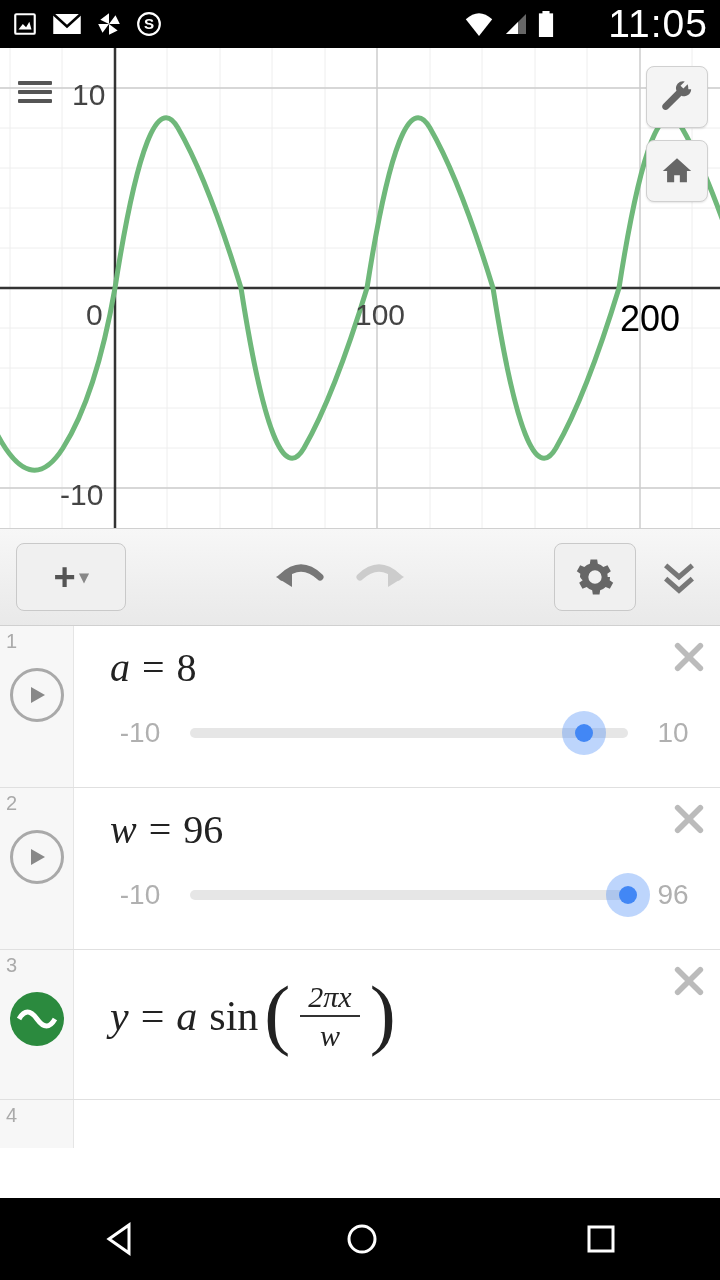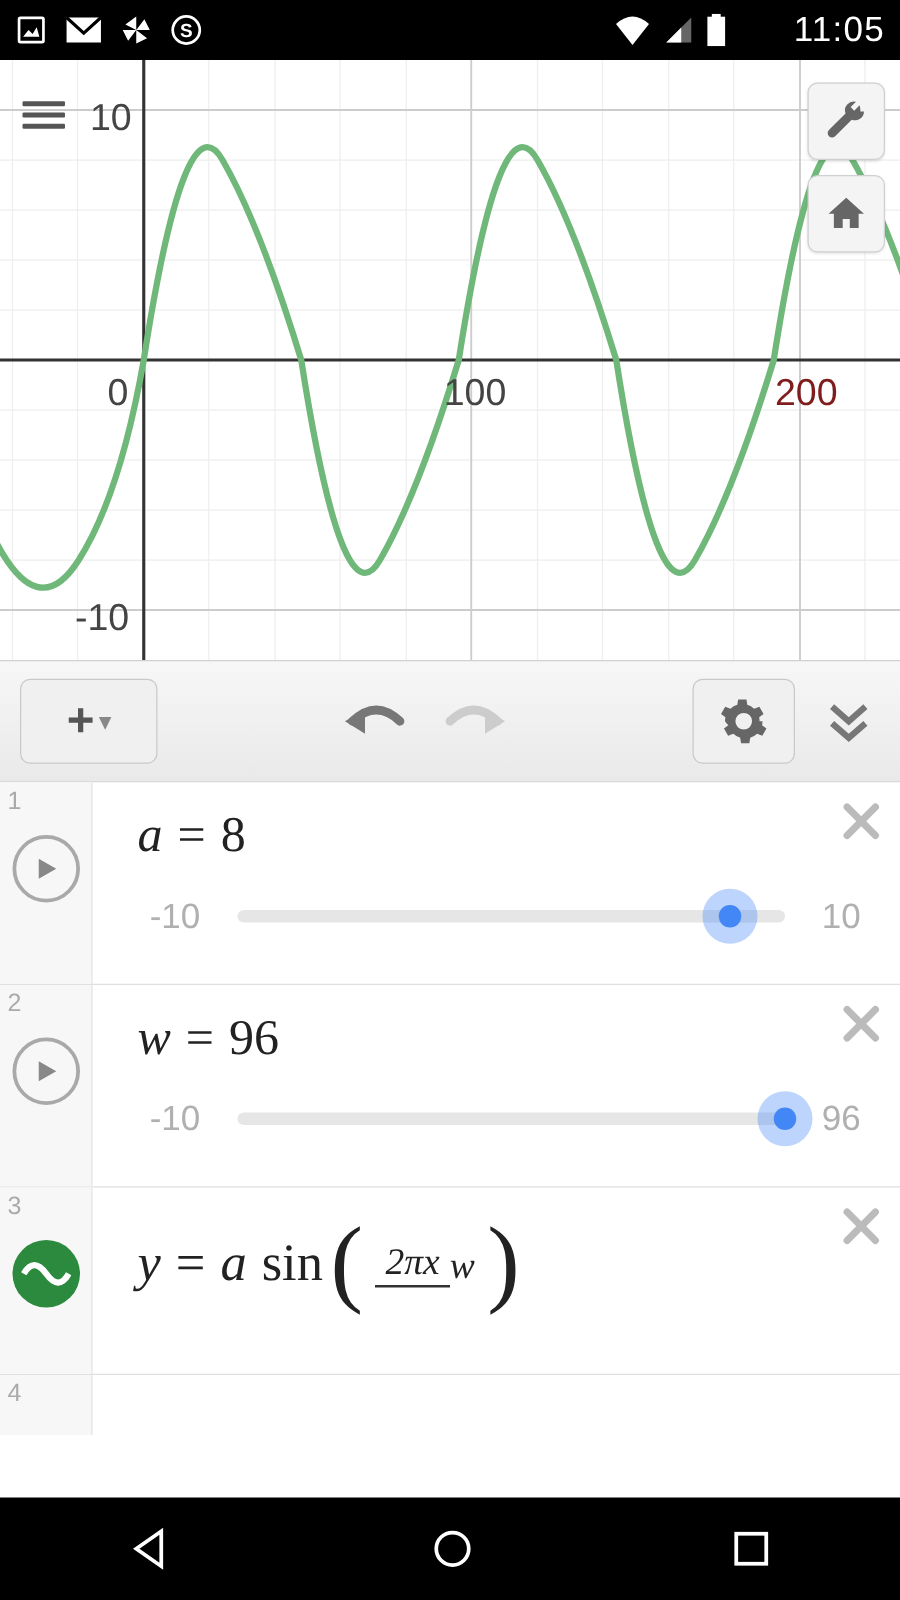--- a/index.html
+++ b/index.html
@@ -2,21 +2,21 @@
 <html><head>
 <meta charset="utf-8">
 <style>
   * { box-sizing: border-box; margin: 0; padding: 0; }
   html, body { width: 720px; height: 1280px; font-family: Arial, sans-serif; overflow: hidden; background:#fff; }
   
   .status-bar { height: 48px; background:#000; color:#fff; display:flex; align-items:center; padding:0 12px; }
   .status-left { display:flex; gap:14px; align-items:center; }
   .status-right { margin-left:auto; display:flex; gap:10px; align-items:center; font-size:28px; font-weight:500; }
   .status-right svg { fill:#fff; }
-  .clock { font-size:28px; letter-spacing:1px;margin-left:44px; }
+  .clock { font-size:39px; letter-spacing:1px;margin-left:44px; }
   
   .graph-area { position:relative; height:480px; background:#fff; }
   .graph-svg { position:absolute; left:0; top:0; }
   .hamburger { position:absolute; left:18px; top:28px; cursor:pointer; }
   .hamburger div { width:34px; height:4px; background:#555; margin:5px 0; border-radius:1px; }
   .graph-btn { position:absolute; right:12px; width:62px; height:62px; background:#f4f4f4; border:1px solid #d0d0d0; border-radius:8px; display:flex; align-items:center; justify-content:center; box-shadow:0 1px 2px rgba(0,0,0,0.1); cursor:pointer; }
   .wrench-btn { top:18px; }
   .home-btn   { top:92px; }
   
   .toolbar { height:98px; background:linear-gradient(#f7f7f7,#e9e9e9); border-top:1px solid #d0d0d0; border-bottom:1px solid #d0d0d0; display:flex; align-items:center; padding:0 16px; gap:12px; }
@@ -40,21 +40,21 @@
   .math-expr { font-family: 'Times New Roman', serif; font-size:40px; font-style:italic; color:#222; display:flex; align-items:center; gap:6px; }
   .math-expr .op { font-style:normal; padding:0 6px; }
   .math-expr .num { font-style:normal; }
   .slider-wrap { display:flex; align-items:center; gap:20px; margin-top:26px; }
   .slider-min, .slider-max { color:#b0b0b0; font-size:28px; width:60px; text-align:center; }
   .slider-max { width:50px; }
   .slider { flex:1; height:10px; background:#e6e6e6; border-radius:5px; position:relative; }
   .slider-thumb-glow { position:absolute; width:44px; height:44px; background:rgba(66,135,245,0.35); border-radius:50%; top:50%; transform:translate(-50%,-50%); }
   .slider-thumb { position:absolute; width:18px; height:18px; background:#4287f5; border-radius:50%; top:50%; transform:translate(-50%,-50%); }
   
-  .frac { display:inline-flex; flex-direction:row; align-items:center; font-size:30px; line-height:1.1; margin:0 4px; }
+  .frac { display:inline-flex; flex-direction:column; align-items:center; font-size:30px; line-height:1.1; margin:0 4px; }
   .frac .top { border-bottom:2px solid #333; padding:0 8px 2px; }
   .frac .bot { padding-top:2px; }
   .bigparen { font-size:78px; font-style:normal; font-family:'Times New Roman',serif; line-height:0.8; position:relative; top:-2px; }
   .row3 .math-expr { font-size:42px; }
   .row4 { display:flex; }
   .row4 .row-index { min-height:48px; }
   .row4-body { flex:1; text-align:center; color:#c2c2c2; font-size:26px; padding-top:18px; }
   
   .navbar { position:absolute; bottom:0; left:0; right:0; height:82px; background:#000; display:flex; align-items:center; justify-content:space-around; }
   .navbar svg { fill:none; stroke:#fff; stroke-width:3; }
@@ -135,21 +135,21 @@
 
     <path d="M -5 382 Q 30 452 63 400 T 115 240 Q 148 28 178 80 T 241 240 Q 274 452 304 400 T 367 240 Q 400 28 430 80 T 493 240 Q 526 452 556 400 T 619 240 Q 652 28 682 80 T 745 240" fill="none" stroke="#6fb87a" stroke-width="5"></path>
 
     <text x="84" y="52" font-size="30" fill="#444" font-family="Arial"></text>
   </svg>
 
   <div style="position:absolute;left:72px;top:30px;font-size:30px;color:#444">10</div>
   <div style="position:absolute;left:60px;top:430px;font-size:30px;color:#444">-10</div>
   <div style="position:absolute;left:86px;top:250px;font-size:30px;color:#444">0</div>
   <div style="position:absolute;left:355px;top:250px;font-size:30px;color:#444">100</div>
-  <div style="position:absolute;left:620px;top:250px;font-size:30px;color:#7f1d1d">200</div>
+  <div style="position:absolute;left:620px;top:250px;font-size:36px;color:#000000">200</div>
 
   <div class="hamburger">
       <div></div>
       <div></div>
       <div></div>
     </div>
 
   <div class="graph-btn wrench-btn">
     <svg width="34" height="34" viewBox="0 0 24 24" fill="#666">
         <path d="M22 6.5a5 5 0 0 1-6.9 4.6L6 20.2a2.5 2.5 0 1 1-3.5-3.5l9.1-9.1A5 5 0 0 1 17.5 1l-3 3 2 2 3-3c.3 1 .5 2 .5 3.5z"></path>

